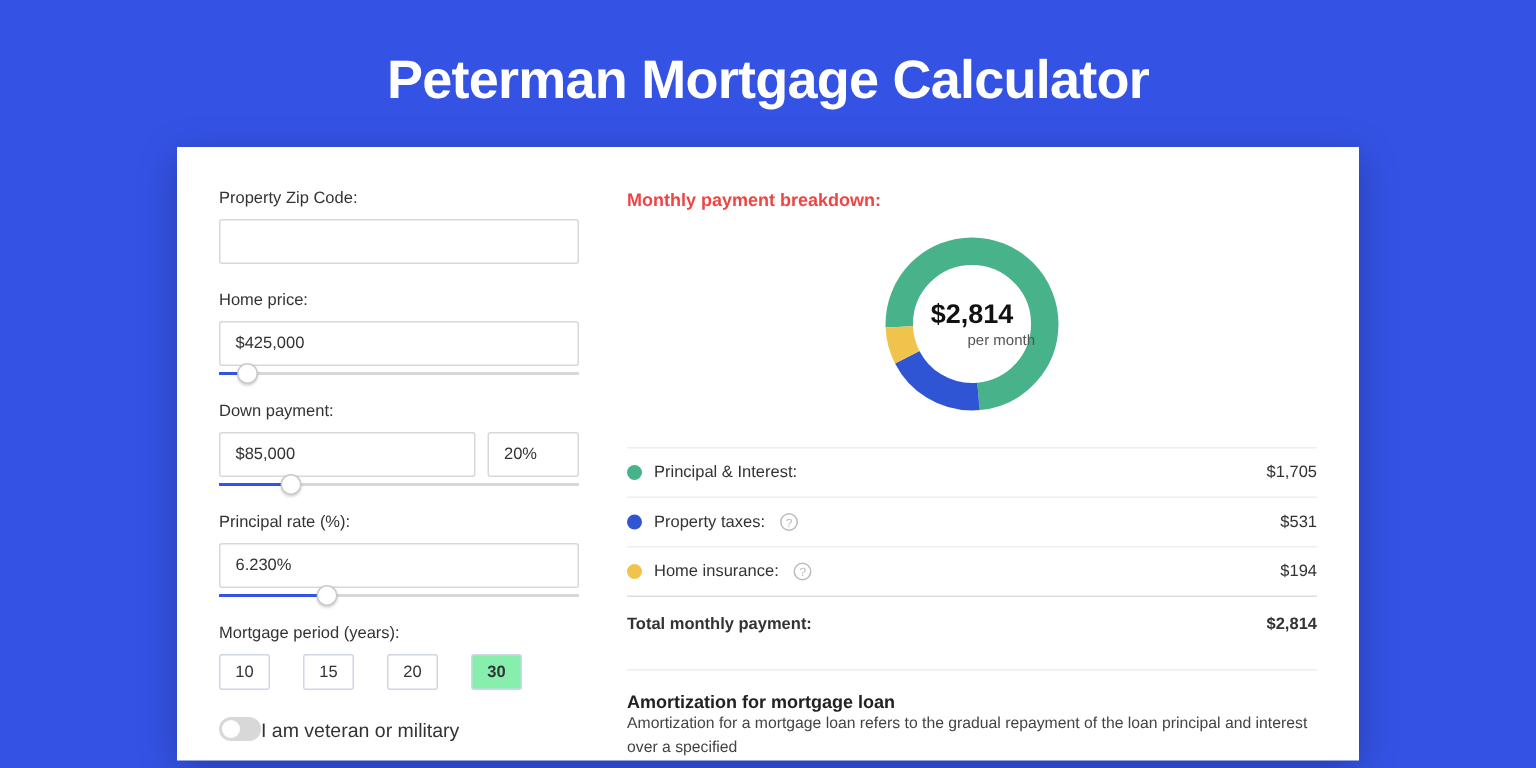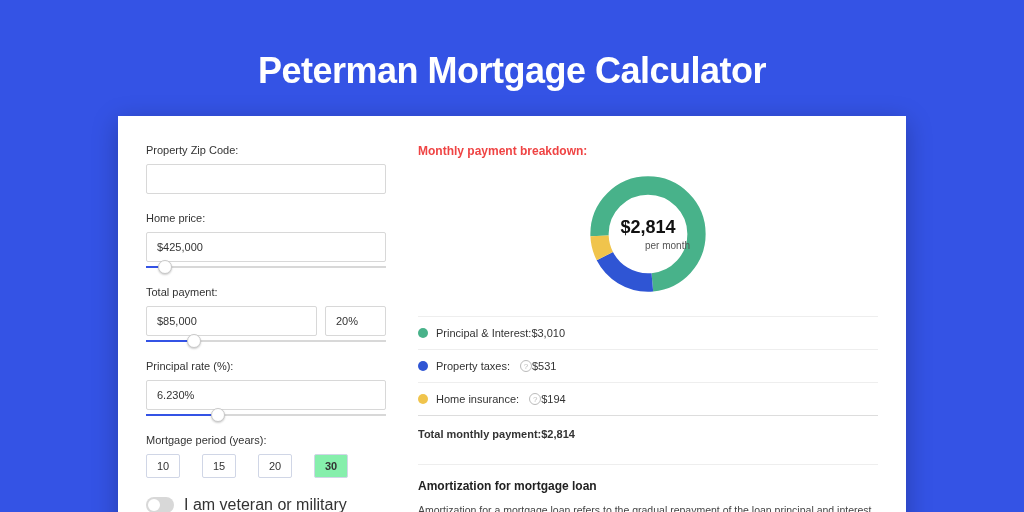--- a/index.html
+++ b/index.html
@@ -4,21 +4,21 @@
 <style>
   * { box-sizing: border-box; margin: 0; padding: 0; }
   html, body { width: 1024px; height: 512px; overflow: hidden; font-family: Arial, Helvetica, sans-serif; }
   body { background: #3453e5; }
 
   .page-title {
     text-align: center;
     color: #fff;
     font-weight: 700;
     font-size: 36px;
-    padding: 50px 0 24px;
+    padding: 32px 0 24px;
     letter-spacing: -0.5px;
   }
 
   .card {
     background: #fff;
     width: 788px;
     margin: 0 auto;
     box-shadow: 0 6px 24px rgba(0,0,0,0.25);
     padding: 28px 28px 0 28px;
     display: flex;
@@ -48,60 +48,60 @@
   .down-row .text-input:first-child { flex: 1; }
   .down-row .text-input:last-child { width: 61px; }
 
   .period-row { display: flex; gap: 22px; }
   .period-btn {
     width: 34px; height: 24px; border: 1px solid #d0d6e6; border-radius: 2px;
     font-size: 11px; background: #fff; color: #333; display:flex; align-items:center; justify-content:center;
   }
   .period-btn.active { background: #86efac; font-weight: 600; }
 
-  .toggle-row { display: flex; align-items: center; gap: 10px; font-size: 16px; color:#333; margin-top: 6px;}
+  .toggle-row { display: flex; align-items: center; font-size: 13px; color:#333; margin-top: 6px;}
   .toggle {
     width: 28px; height: 16px; background: #d8d8d8; border-radius: 10px; position: relative;
   }
   .toggle-knob {
     position: absolute; left: 2px; top: 2px; width: 12px; height: 12px; border-radius: 50%; background:#fff;
   }
 
   
   .breakdown-col { flex: 1; padding-left: 12px; }
   .section-title { font-size: 12px; font-weight: 700; color:#ef4444; margin-bottom: 4px;}
   .donut-wrap { display:flex; justify-content:center; padding: 8px 0 18px; }
   .donut { position: relative; width: 128px; height: 128px; }
   .donut svg { width: 128px; height: 128px; transform: rotate(-90deg); }
   .donut-center {
     position:absolute; inset:0; display:flex; flex-direction:column; align-items:center; justify-content:center;
   }
   .donut-center .amount { font-size: 18px; font-weight: 700; color:#111;}
   .donut-center .sub { font-size: 10px; color:#555; margin-top:2px;padding-left:39px;}
 
   .legend .row {
-    display:flex; align-items:center; 
+    display:flex; align-items:center; justify-content:space-between;
     padding: 10px 0; border-top: 1px solid #eee; font-size: 11px; color:#333;
   }
   .legend .row:first-child { border-top: 1px solid #eee; }
   .legend .left { display:flex; align-items:center; gap:8px; }
   .dot { width:10px; height:10px; border-radius:50%; display:inline-block;}
   .dot.green { background:#48b28a; }
   .dot.blue  { background:#2f55d4; }
   .dot.yellow{ background:#f0c44c; }
   .info-icon {
     width:12px; height:12px; border-radius:50%; border:1px solid #bbb; color:#bbb;
     font-size:8px; display:inline-flex; align-items:center; justify-content:center; margin-left:2px;
   }
   .legend .total { font-weight:700; border-top:1px solid #ddd; padding-top:12px;}
   .legend .value { font-weight:400; }
   .legend .total .value { font-weight:700; }
 
   .amort { border-top: 1px solid #eee; margin-top: 14px; padding-top: 14px; }
-  .amort-title { font-size: 12px; font-weight:700; color:#222; margin-bottom: 10px;}
+  .amort-title { font-size: 12px; font-weight:700; color:#222; }
   .amort-text { font-size: 10.5px; color:#444; line-height:1.5; }
 
 </style>
 </head>
 <body>
 
 <h1 class="page-title">Peterman Mortgage Calculator</h1>
 
 <div class="card">
 
@@ -115,21 +115,21 @@
     <div class="field">
       <label class="field-label">Home price:</label>
       <input class="text-input" value="$425,000" style="">
       <div class="slider-track gray-rest" style="position: relative;">
         <span style="position: absolute; left: 8%; right: 0px; top: 0px; height: 2px; background: rgb(216, 216, 216);"></span>
           <span class="slider-thumb" style="left: 8%;"></span>
       </div>
     </div>
 
     <div class="field">
-      <label class="field-label">Total payment:</label>
+      <label class="field-label">Down payment:</label>
       <div class="down-row">
         <input class="text-input" value="$85,000" style="">
         <input class="text-input" value="20%" style="">
       </div>
       <div class="slider-track gray-rest" style="position: relative;">
         <span style="position: absolute; left: 20%; right: 0px; top: 0px; height: 2px; background: rgb(216, 216, 216);"></span>
           <span class="slider-thumb" style="left: 20%;"></span>
       </div>
     </div>
 
@@ -178,21 +178,21 @@
       </div>
     </div>
 
     <div class="legend">
         <div class="row">
           <span class="left">
        <span class="dot green"></span>
        <span>Principal &amp; Interest:</span>
 
      </span>
-     <span class="value">$3,010</span>
+     <span class="value">$1,705</span>
         </div>
         <div class="row">
           <span class="left">
        <span class="dot blue"></span>
        <span>Property taxes:</span>
        <span class="info-icon">?</span>
      </span>
      <span class="value">$531</span>
         </div>
         <div class="row">

